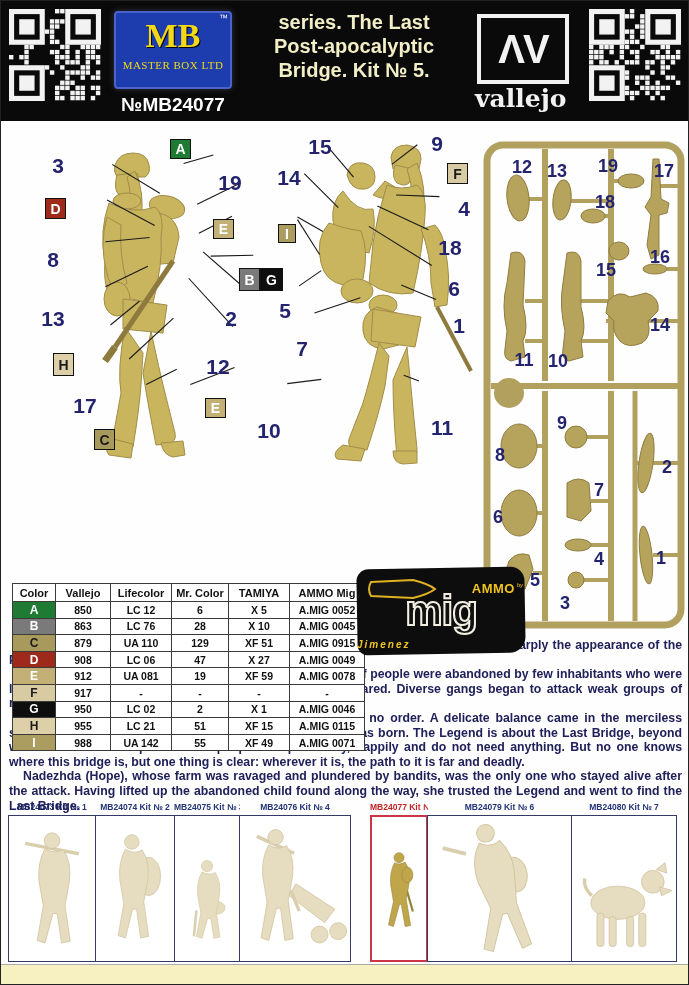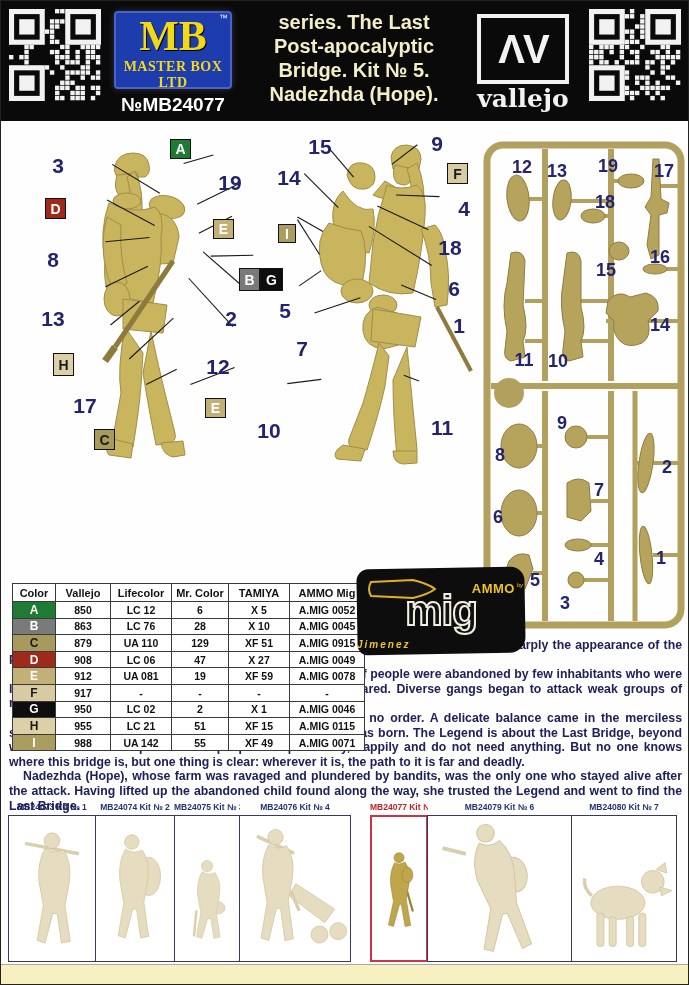--- a/index.html
+++ b/index.html
@@ -5,28 +5,28 @@
   html,body{margin:0;padding:0;background:#888;}
   .page{position:relative;width:689px;height:985px;background:#fefefe;border:1px solid #222;box-sizing:border-box;
         font-family:"Liberation Sans",sans-serif;overflow:hidden;margin:0 auto;}
   
   .hdr{position:absolute;left:0;top:0;width:100%;height:120px;background:#0a0a0a;}
   .qr{position:absolute;width:92px;height:92px;}
   .qr-l{left:8px;top:8px;} .qr-r{left:588px;top:8px;}
   .mb-block{position:absolute;left:112px;top:10px;width:120px;text-align:center;}
   .mb-logo{position:relative;width:114px;height:74px;background:#1d3cae;border:2px solid #4a63c8;border-radius:4px;
            box-shadow:0 0 6px #334;margin:0 auto;}
-  .mb-letters{font-family:"Liberation Serif",serif;font-weight:700;font-size:42px;line-height:46px;color:#f2d918;
+  .mb-letters{font-family:"Liberation Serif",serif;font-weight:700;font-size:34px;line-height:46px;color:#f2d918;
               text-shadow:1px 1px 0 #000;}
-  .mb-company{font-size:14px;font-weight:700;letter-spacing:.5px;color:#f2d918;font-family:"Liberation Serif",serif;}
+  .mb-company{font-size:11px;font-weight:400;letter-spacing:.5px;color:#f2d918;font-family:"Liberation Serif",serif;}
   .mb-tm{position:absolute;right:2px;top:0;font-size:9px;color:#fff;}
   .mb-kitno{margin-top:5px;font-weight:700;font-size:19px;color:#fff;}
   .title{position:absolute;left:246px;top:9px;width:214px;text-align:center;
          font-weight:700;font-size:20px;line-height:24px;color:#f2eec6;}
-  .vallejo{position:absolute;left:474px;top:13px;width:96px;text-align:center;}
+  .vallejo{position:absolute;left:474px;top:13px;width:96px;}
   .av-box{width:84px;height:62px;border:4px solid #f2f2f2;margin:0 auto;display:flex;align-items:center;justify-content:center;
           color:#f2f2f2;font-weight:700;font-size:40px;letter-spacing:-2px;}
   .vallejo-name{font-family:"DejaVu Serif",serif;font-weight:700;font-size:25px;color:#f2f2f2;line-height:30px;}
   
   .main{position:absolute;left:0;top:120px;width:689px;height:680px;background:#fefefe;}
   .figsvg{position:absolute;}
   .lines{position:absolute;left:0;top:0;pointer-events:none;z-index:4;}
   .num{position:absolute;transform:translate(-50%,-50%);font-weight:700;font-size:21px;color:#23236e;z-index:5;}
   .snum{position:absolute;transform:translate(-50%,-50%);font-weight:700;font-size:18px;color:#23236e;z-index:5;}
   .chip{position:absolute;display:flex;align-items:center;justify-content:center;font-weight:700;font-size:14px;
@@ -175,21 +175,20 @@
         <div class="mb-letters">MB</div>
         <div class="mb-company">MASTER BOX LTD</div>
       </div>
       <div class="mb-kitno">№MB24077</div>
     </div>
 
     <div class="title">
       <div>series. The Last</div>
       <div>Post-apocalyptic</div>
       <div>Bridge. Kit № 5.</div>
-      <div>Nadezhda (Hope).</div>
     </div>
 
     <div class="vallejo">
       <div class="av-box">ΛV</div>
       <div class="vallejo-name">vallejo</div>
     </div>
 
     <svg class="qr qr-r" viewBox="0 0 90 90">
         <g fill="#f2f2f2">
           <rect x="40" y="0" width="4.3" height="4.3"></rect>

